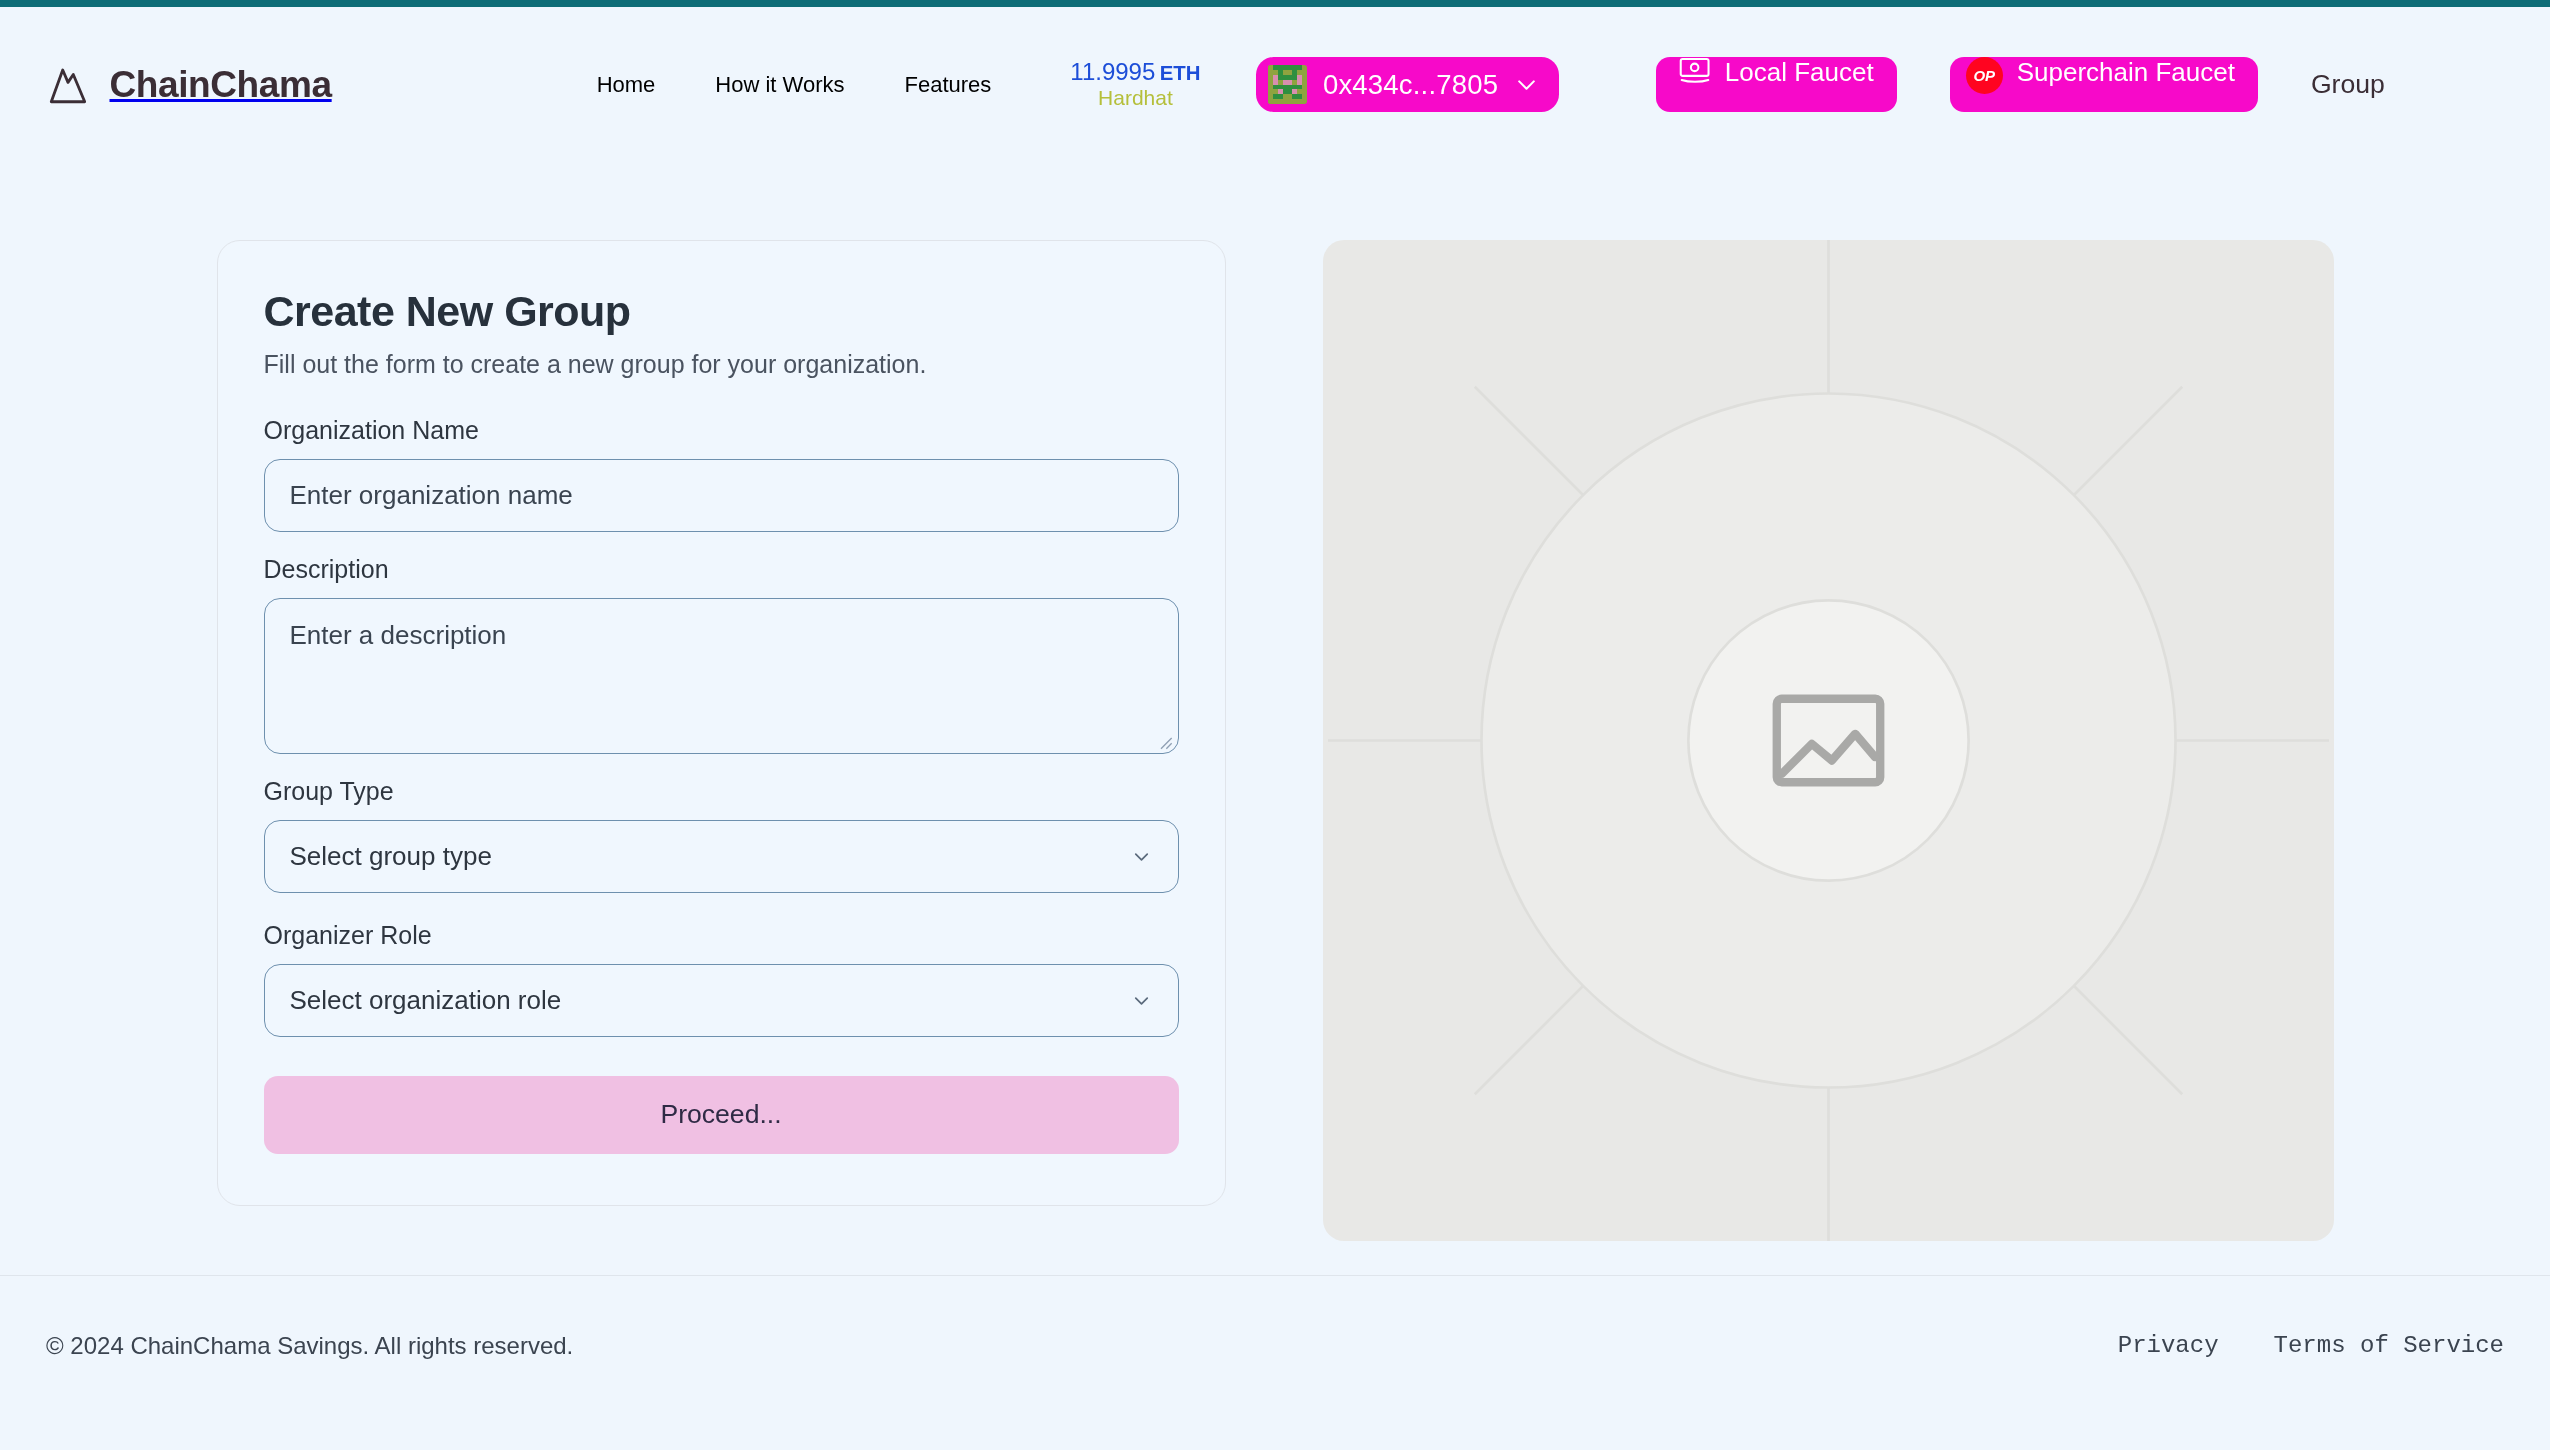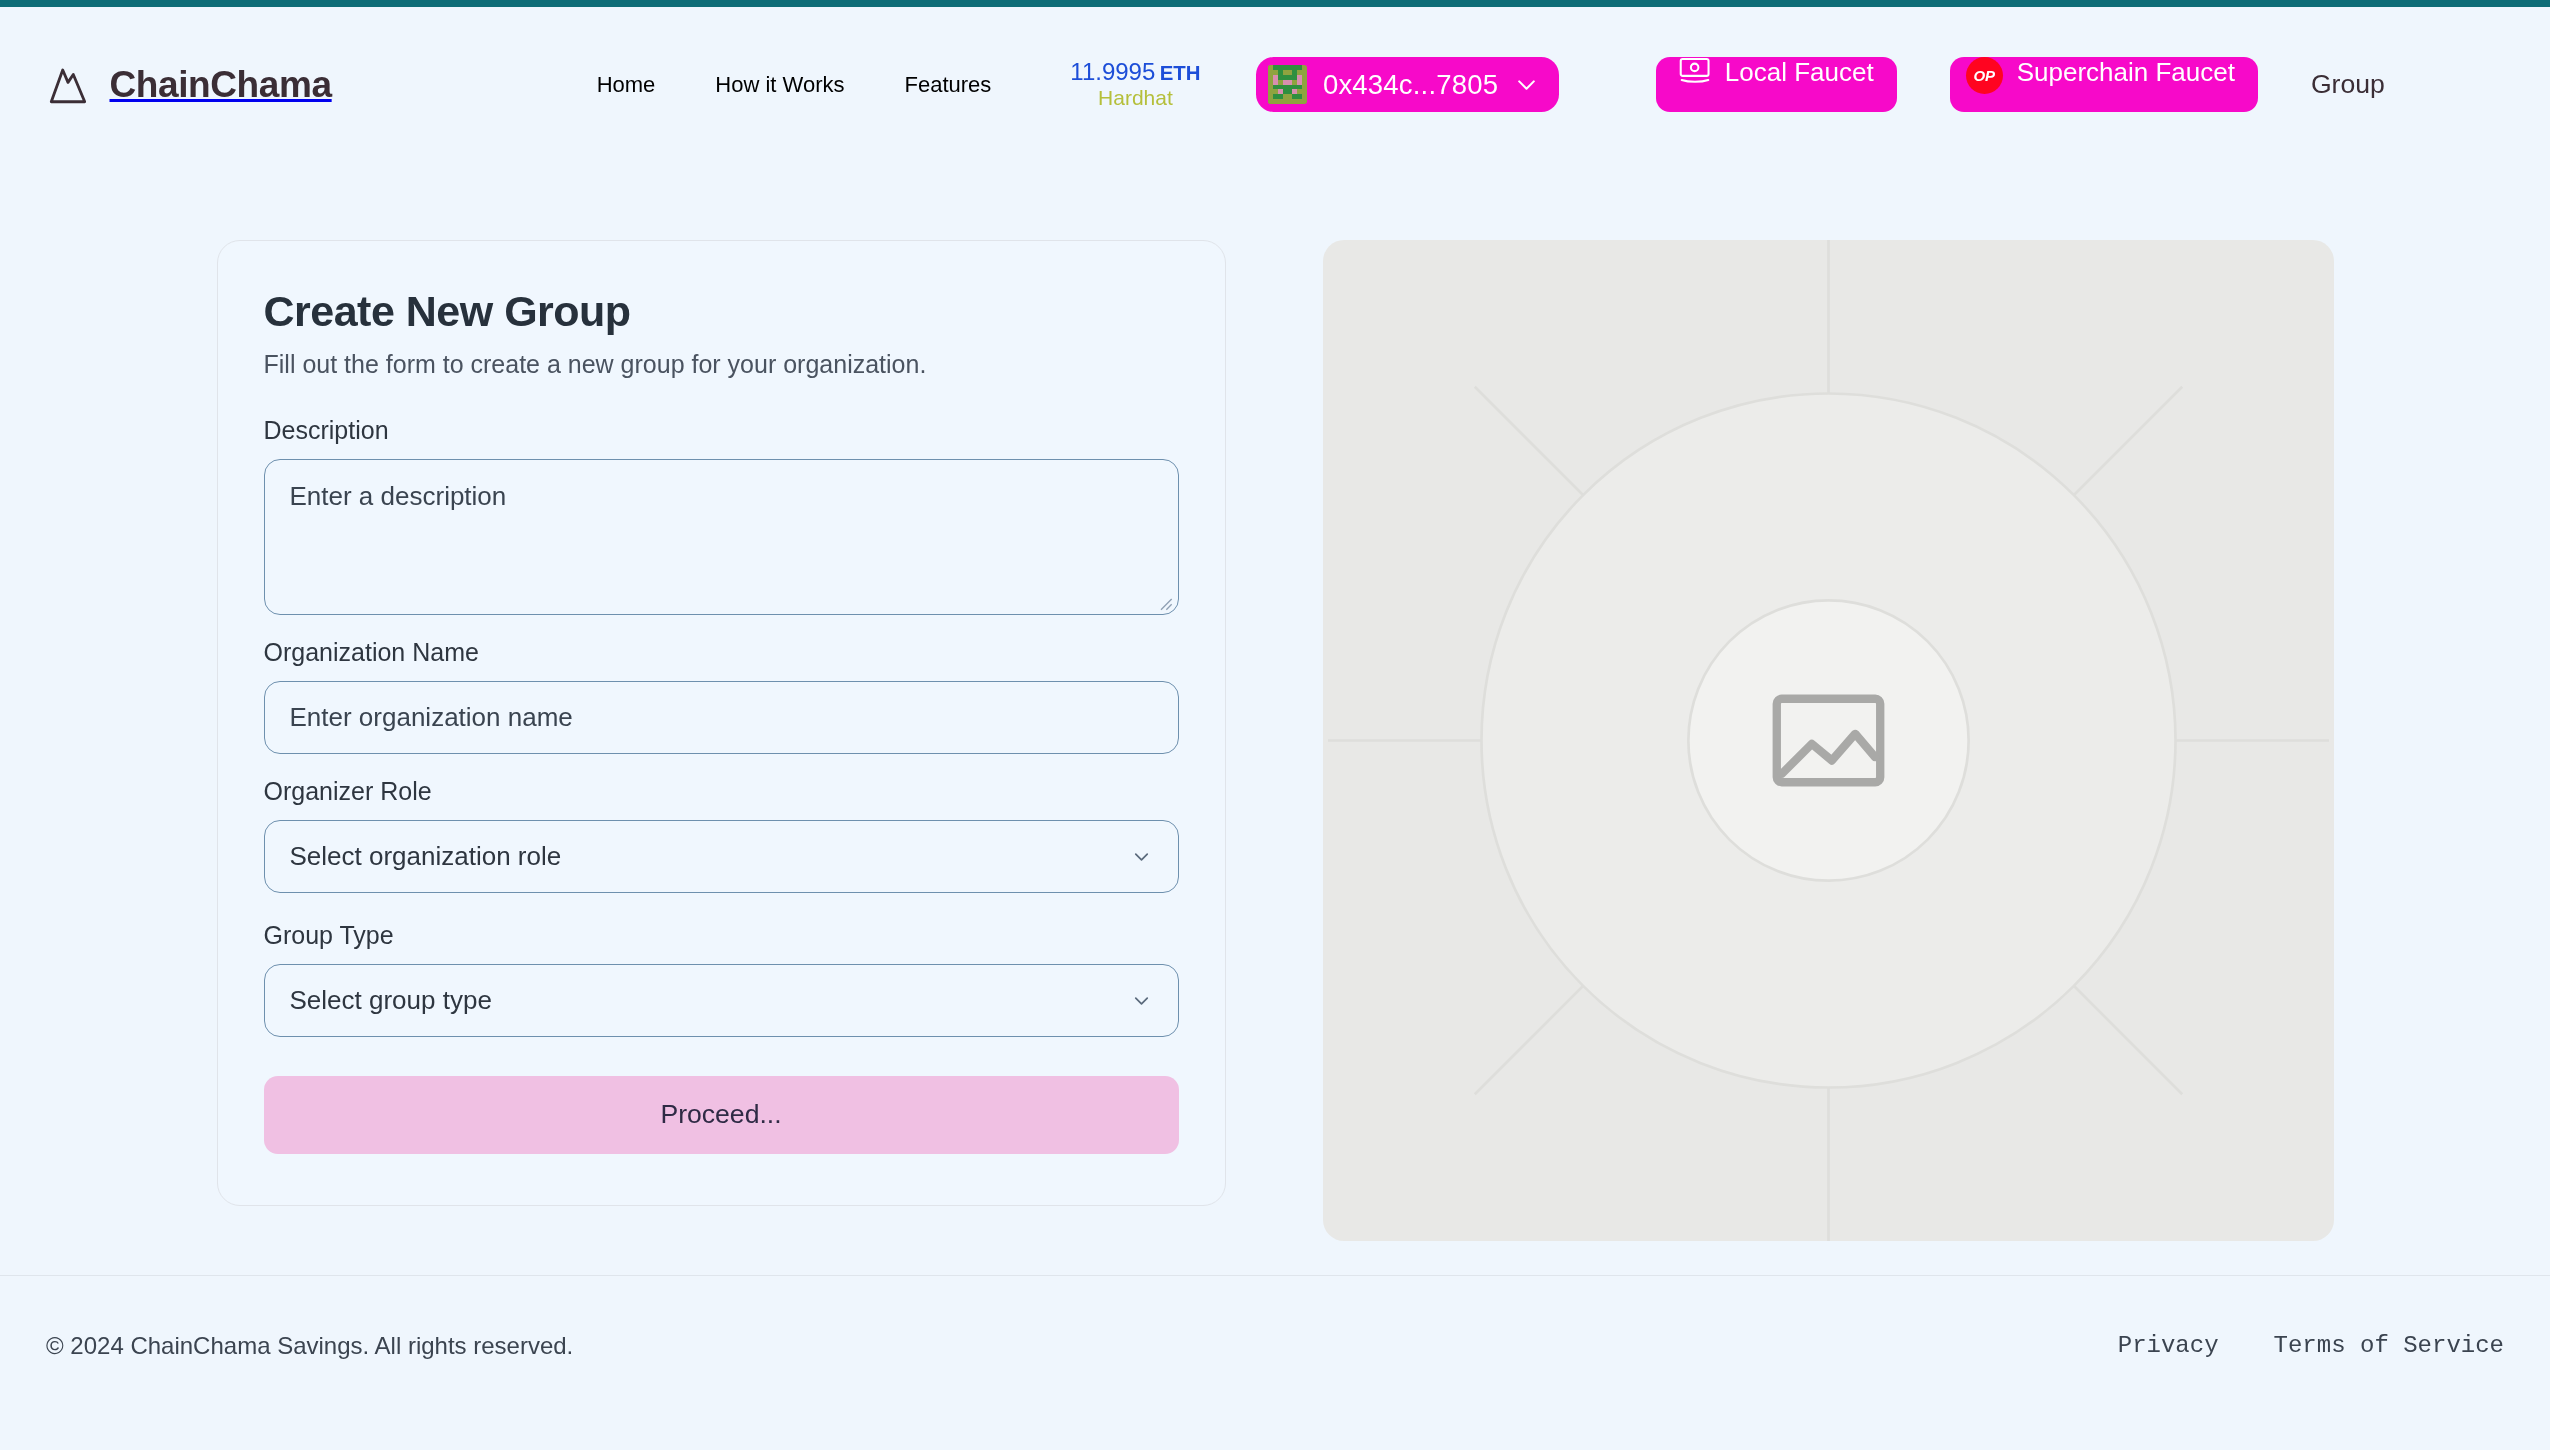--- a/index.html
+++ b/index.html
@@ -373,48 +373,48 @@
   <a class="join-link" href="#">Group</a>
 </header>
 
 <main class="main">
 
   <section class="form-card">
     <h1 class="card-title">Create New Group</h1>
     <p class="card-sub">Fill out the form to create a new group for your organization.</p>
 
     <div class="field">
+      <label class="field-label">Organization Name</label>
+      <input class="text-input" type="text" placeholder="Enter organization name" style="">
+    </div>
+
+    <div class="field">
       <label class="field-label">Description</label>
       <div class="textarea-wrap">
         <textarea class="text-area" placeholder="Enter a description" style=""></textarea>
         <svg class="resize-grip" viewBox="0 0 12 12">
           <path d="M11 3 L3 11 M11 7 L7 11" stroke="#8fa0b4" stroke-width="1" fill="none"></path>
         </svg>
       </div>
     </div>
 
-    <div class="field">
-      <label class="field-label">Organization Name</label>
-      <input class="text-input" type="text" placeholder="Enter organization name" style="">
-    </div>
-
     <div class="field field-select">
-      <label class="field-label">Organizer Role</label>
+      <label class="field-label">Group Type</label>
       <div class="select-box">
-        <span class="select-value">Select organization role</span>
+        <span class="select-value">Select group type</span>
         <svg width="23" height="23" viewBox="0 0 24 24">
           <path d="M6 9.5 L12 15.5 L18 9.5" fill="none" stroke="#5c6b7d" stroke-width="1.8" stroke-linecap="round" stroke-linejoin="round"></path>
         </svg>
       </div>
     </div>
 
     <div class="field field-select">
-      <label class="field-label">Group Type</label>
+      <label class="field-label">Organizer Role</label>
       <div class="select-box">
-        <span class="select-value">Select group type</span>
+        <span class="select-value">Select organization role</span>
         <svg width="23" height="23" viewBox="0 0 24 24">
           <path d="M6 9.5 L12 15.5 L18 9.5" fill="none" stroke="#5c6b7d" stroke-width="1.8" stroke-linecap="round" stroke-linejoin="round"></path>
         </svg>
       </div>
     </div>
 
     <button class="proceed-btn">Proceed...</button>
   </section>
 
   <section class="image-panel">

